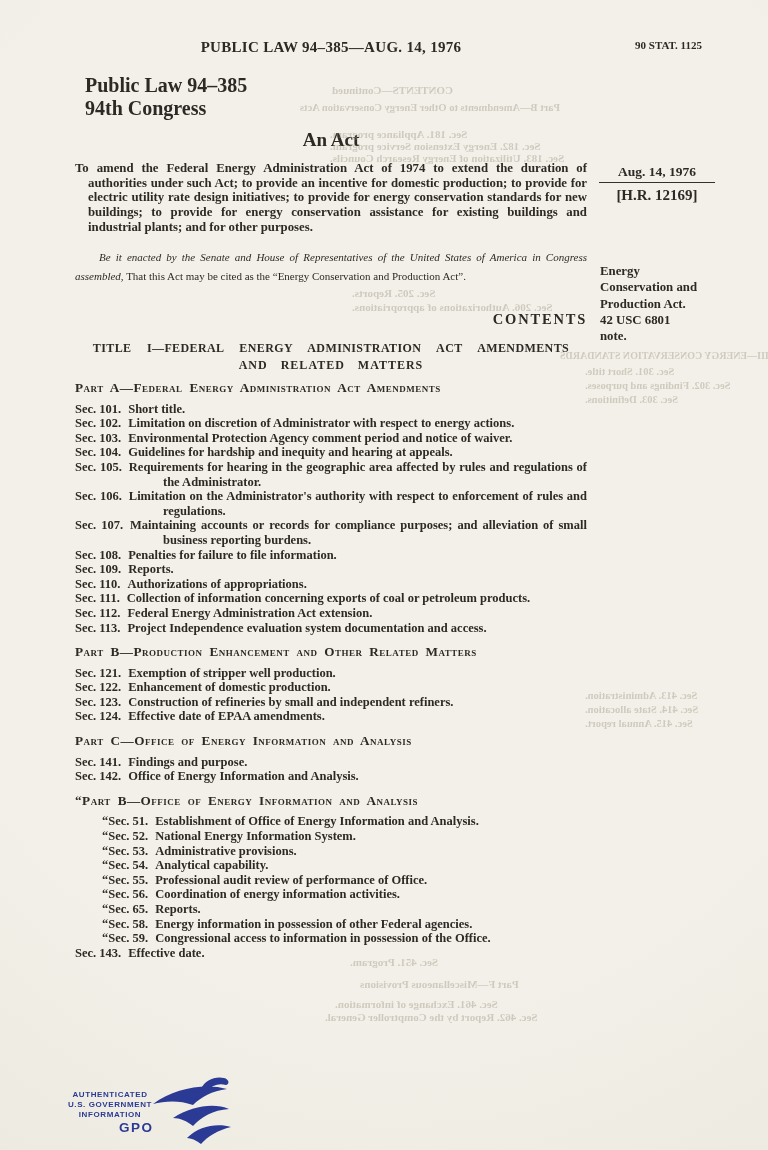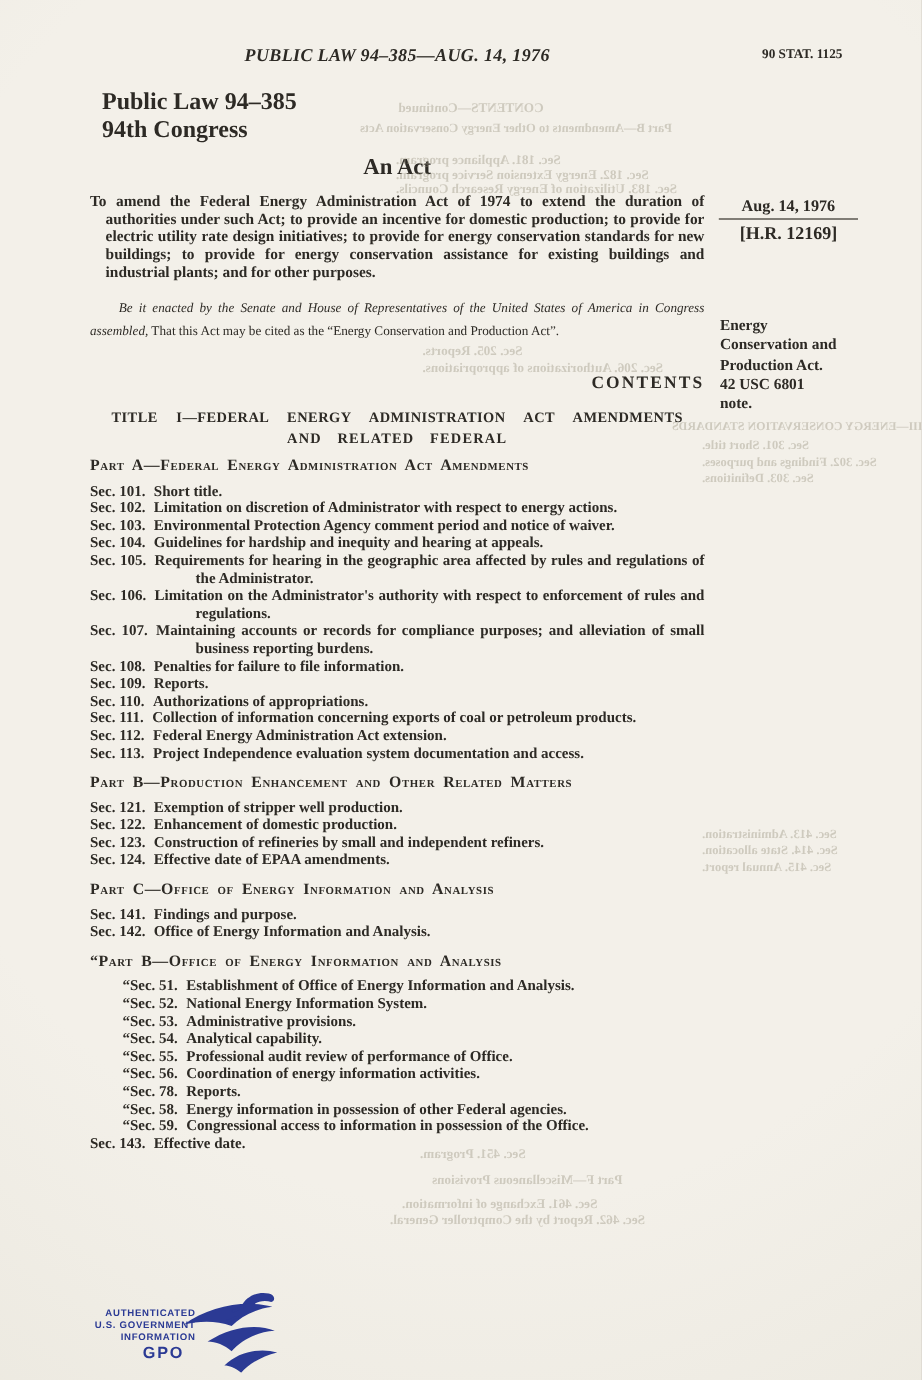--- a/index.html
+++ b/index.html
@@ -6,21 +6,21 @@
   .page{
     position:relative;width:768px;height:1150px;overflow:hidden;
     background:
       radial-gradient(120% 90% at 52% 38%, #f3f0e9 55%, #ece9e0 85%, #e6e3d9 100%);
     font-family:"Liberation Serif","DejaVu Serif",serif;
     color:#2d2a25;
   }
   
   .running-head{
     position:absolute;top:39px;left:75px;width:512px;text-align:center;
-    font-size:15px;font-weight:700;letter-spacing:.3px;font-style:italic;
+    font-size:15px;font-weight:700;letter-spacing:.3px;
   }
   .stat-number{
     position:absolute;top:39px;right:66px;
     font-size:11px;font-weight:700;
   }
   .law-block{
     position:absolute;top:74px;left:85px;
     font-size:20px;font-weight:700;line-height:23px;
   }
   .act-heading{
@@ -84,21 +84,21 @@
   
   .ghost{
     position:absolute;white-space:nowrap;
     transform:scaleX(-1);filter:blur(.6px);
     color:#9d9785;opacity:.42;font-weight:600;font-size:11.5px;
     pointer-events:none;
   }
   
   .gpo-logo{position:absolute;left:57px;top:1080px;width:180px;height:64px;}
   .gpo-lines{
-    position:absolute;left:0;top:10px;width:106px;text-align:right;
+    position:absolute;left:0;top:10px;width:106px;text-align:center;
     font-family:"Liberation Sans","DejaVu Sans",sans-serif;
     font-size:8px;line-height:10px;letter-spacing:.6px;
     color:#2b3a94;font-weight:600;
   }
   .gpo-lines span{display:block;}
   .gpo-word{
     position:absolute;left:62px;top:40px;
     font-family:"Liberation Sans","DejaVu Sans",sans-serif;
     font-size:13.5px;font-weight:700;letter-spacing:1.5px;color:#2b3a94;
   }
@@ -130,21 +130,21 @@
     <span>note.</span>
   </div>
 
   <p class="enacting">
     <span class="it">Be it enacted by the Senate and House of Representatives of the United States of America in Congress assembled,</span><span> That this Act may be cited as the “Energy Conservation and Production Act”.</span>
   </p>
 
   <div class="contents-heading">CONTENTS</div>
   <div class="title-heading">
     <span class="l1">TITLE I—FEDERAL ENERGY ADMINISTRATION ACT AMENDMENTS</span>
-    <span class="l2">AND RELATED FEDERAL</span>
+    <span class="l2">AND RELATED MATTERS</span>
   </div>
   <div class="contents-list">
       <div class="part-heading">Part A—Federal Energy Administration Act Amendments</div>
       <p class="entry"><span class="lab">Sec. 101.</span>Short title.</p>
       <p class="entry"><span class="lab">Sec. 102.</span>Limitation on discretion of Administrator with respect to energy actions.</p>
       <p class="entry"><span class="lab">Sec. 103.</span>Environmental Protection Agency comment period and notice of waiver.</p>
       <p class="entry"><span class="lab">Sec. 104.</span>Guidelines for hardship and inequity and hearing at appeals.</p>
       <p class="entry"><span class="lab">Sec. 105.</span>Requirements for hearing in the geographic area affected by rules and regulations of the Administrator.</p>
       <p class="entry"><span class="lab">Sec. 106.</span>Limitation on the Administrator's authority with respect to enforcement of rules and regulations.</p>
       <p class="entry"><span class="lab">Sec. 107.</span>Maintaining accounts or records for compliance purposes; and alleviation of small business reporting burdens.</p>
@@ -162,21 +162,21 @@
       <div class="part-heading">Part C—Office of Energy Information and Analysis</div>
       <p class="entry"><span class="lab">Sec. 141.</span>Findings and purpose.</p>
       <p class="entry"><span class="lab">Sec. 142.</span>Office of Energy Information and Analysis.</p>
       <div class="part-heading">“Part B—Office of Energy Information and Analysis</div>
       <p class="entry q"><span class="lab">“Sec. 51.</span>Establishment of Office of Energy Information and Analysis.</p>
       <p class="entry q"><span class="lab">“Sec. 52.</span>National Energy Information System.</p>
       <p class="entry q"><span class="lab">“Sec. 53.</span>Administrative provisions.</p>
       <p class="entry q"><span class="lab">“Sec. 54.</span>Analytical capability.</p>
       <p class="entry q"><span class="lab">“Sec. 55.</span>Professional audit review of performance of Office.</p>
       <p class="entry q"><span class="lab">“Sec. 56.</span>Coordination of energy information activities.</p>
-      <p class="entry q"><span class="lab">“Sec. 78.</span>Reports.</p>
+      <p class="entry q"><span class="lab">“Sec. 65.</span>Reports.</p>
       <p class="entry q"><span class="lab">“Sec. 58.</span>Energy information in possession of other Federal agencies.</p>
       <p class="entry q"><span class="lab">“Sec. 59.</span>Congressional access to information in possession of the Office.</p>
       <p class="entry"><span class="lab">Sec. 143.</span>Effective date.</p>
     </div>
 
   <div class="gpo-logo">
     <div class="gpo-lines">
       <span>AUTHENTICATED</span>
       <span>U.S. GOVERNMENT</span>
       <span>INFORMATION</span>

